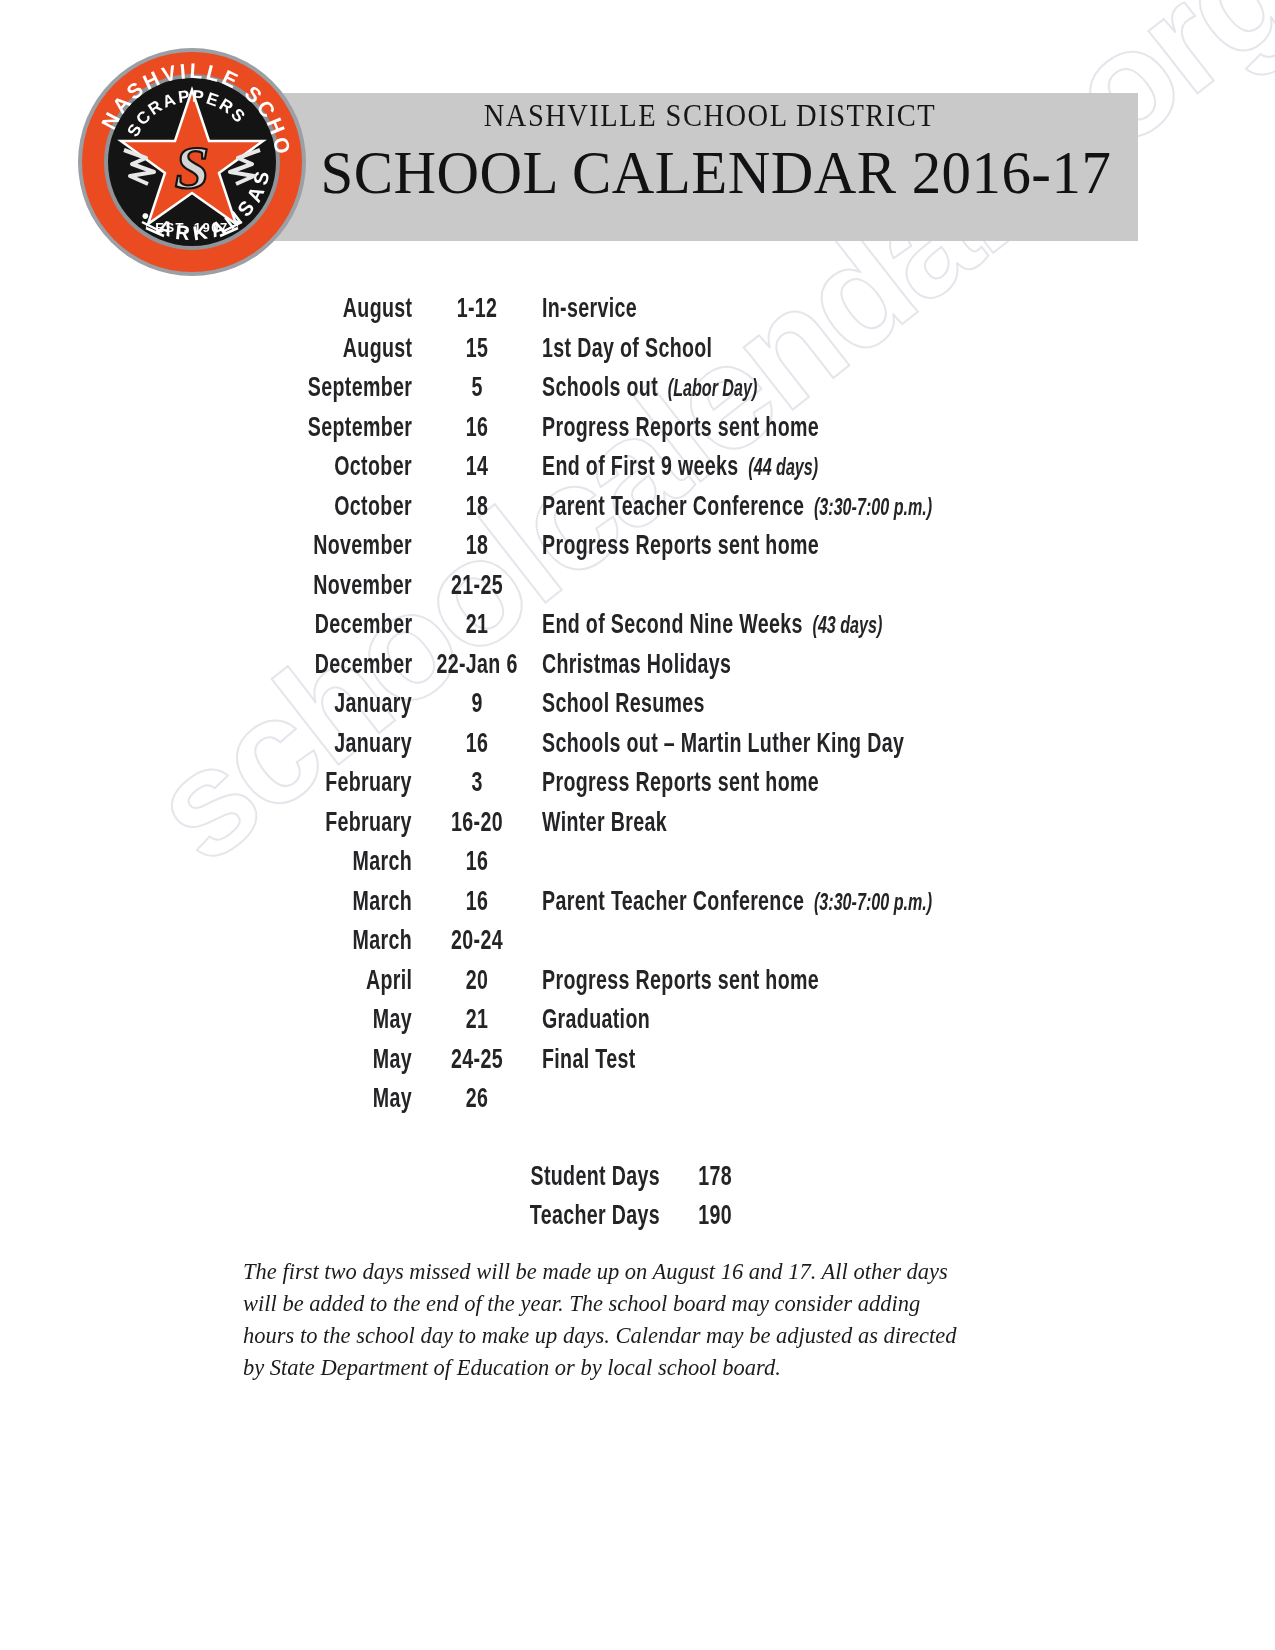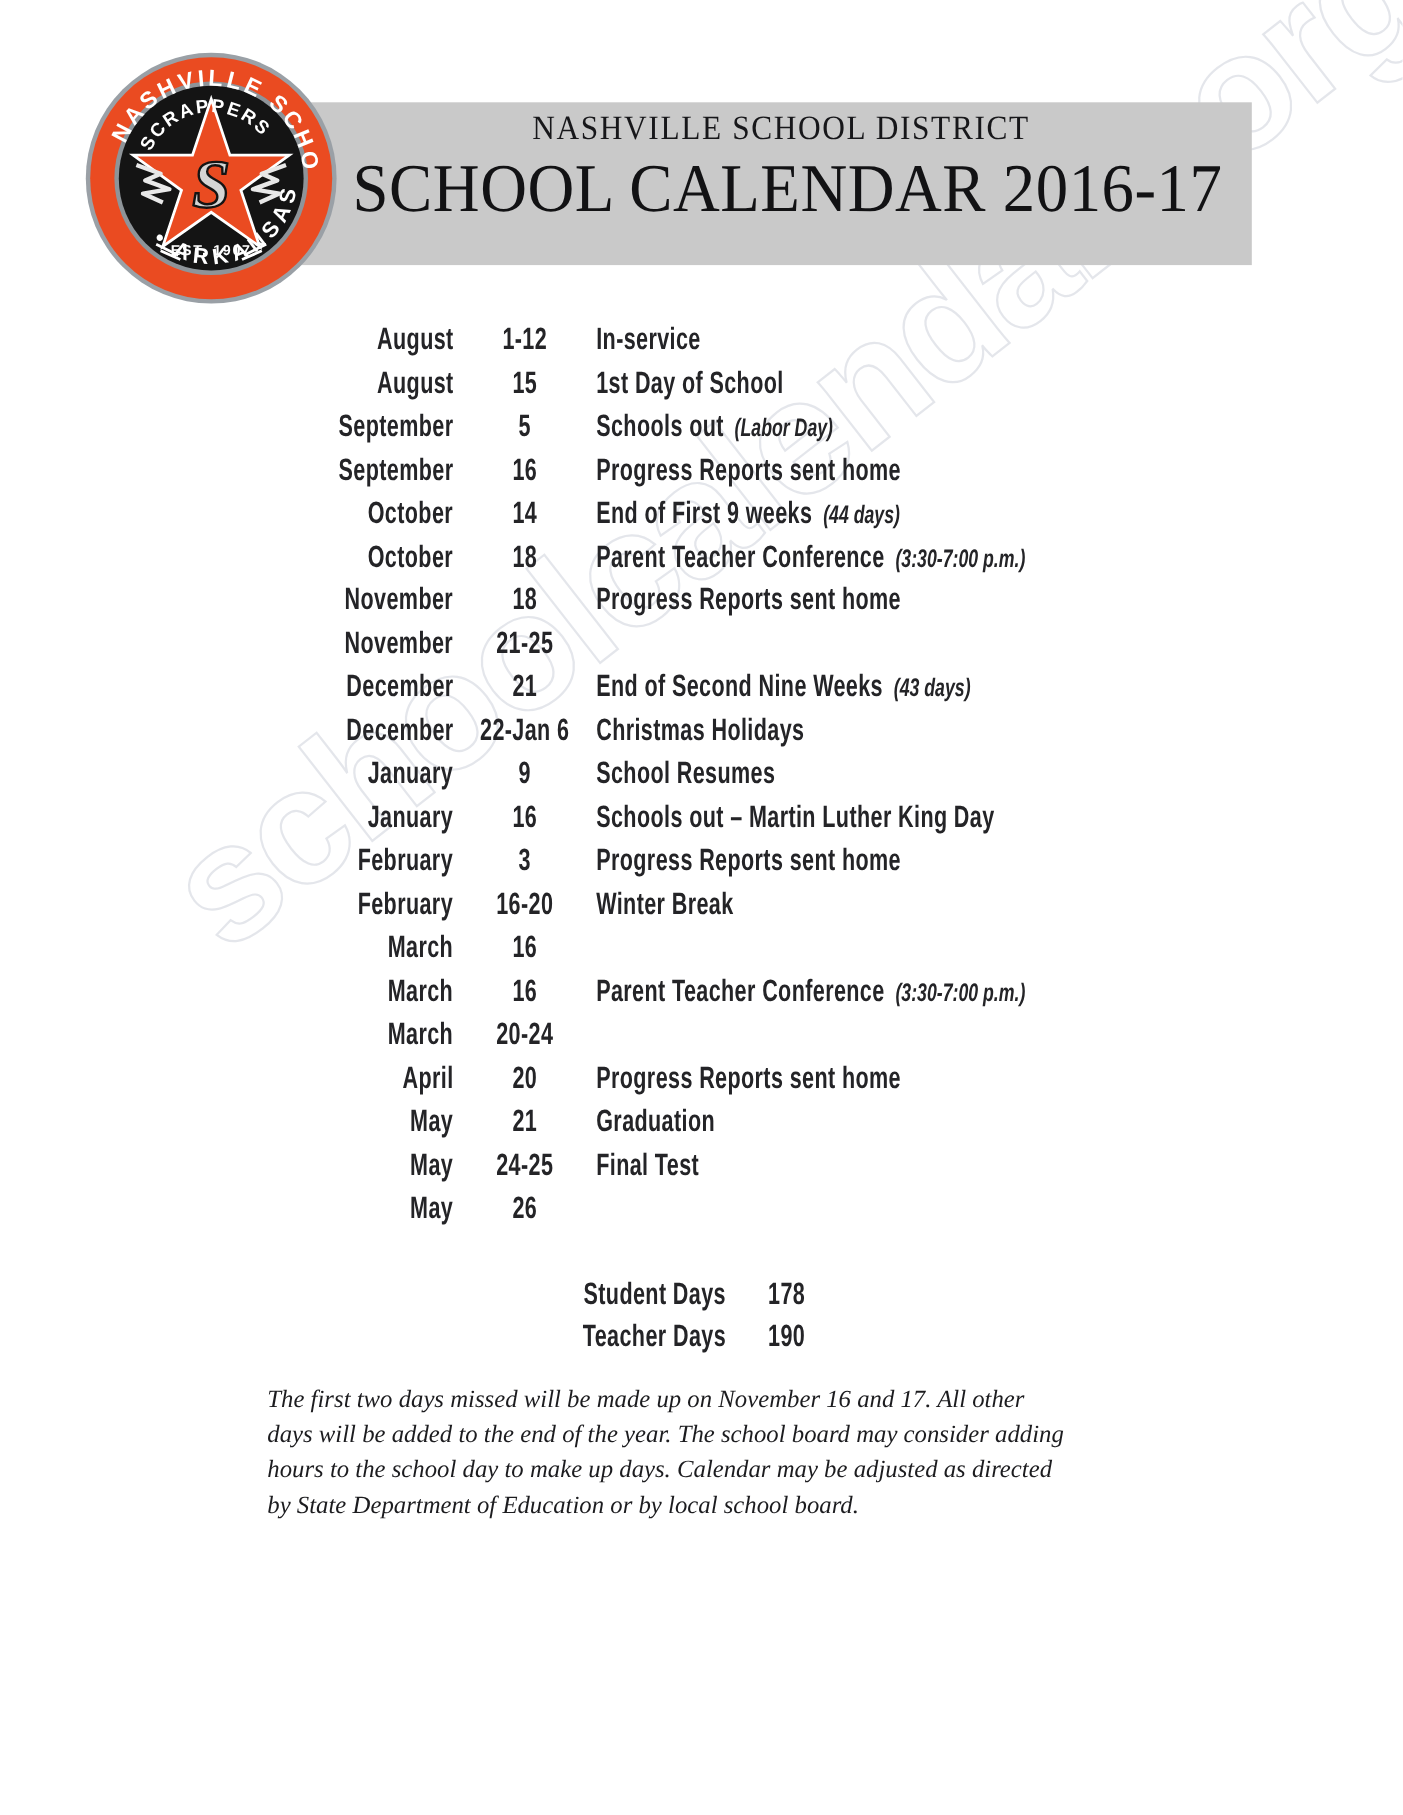--- a/index.html
+++ b/index.html
@@ -333,13 +333,13 @@
     <div class="sum-row">
       <div class="sum-label"><span class="stencil">Student Days</span></div>
       <div class="sum-value"><span class="stencil">178</span></div>
     </div>
     <div class="sum-row">
       <div class="sum-label"><span class="stencil">Teacher Days</span></div>
       <div class="sum-value"><span class="stencil">190</span></div>
     </div>
   </div>
 
-<div id="footnote">The first two days missed will be made up on November 16 and 17.  All other days will be added to the end of the year.  The school board may consider adding hours to the school day to make up days.  Calendar may be adjusted as directed by State Department of Education or by local school board.</div>
+<div id="footnote">The first two days missed will be made up on August 16 and 17.  All other days will be added to the end of the year.  The school board may consider adding hours to the school day to make up days.  Calendar may be adjusted as directed by State Department of Education or by local school board.</div>
 
 </body></html>

